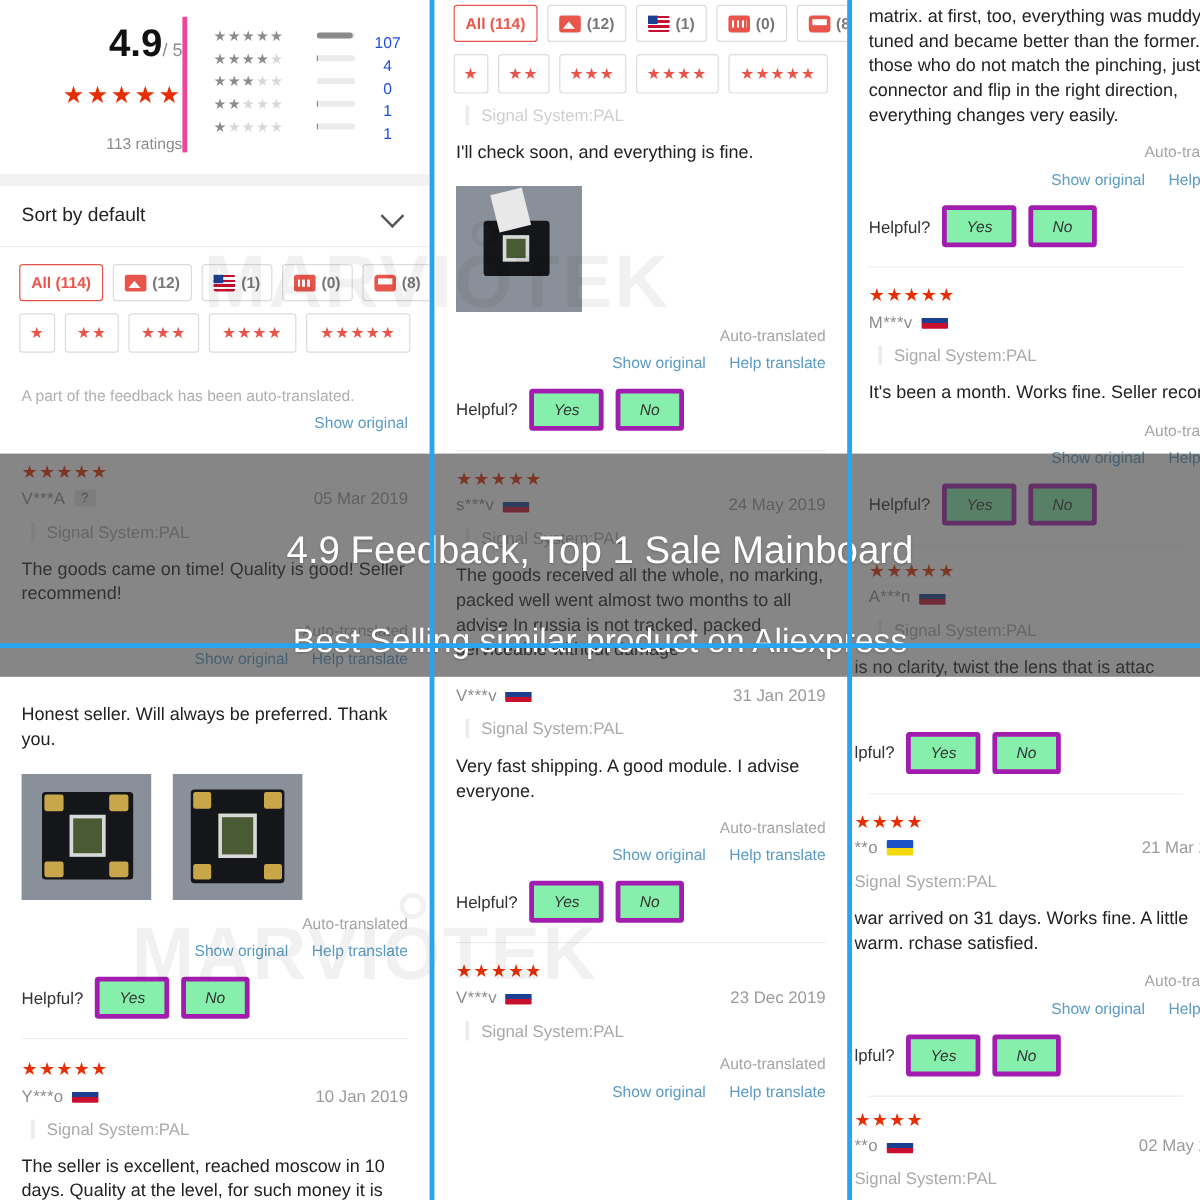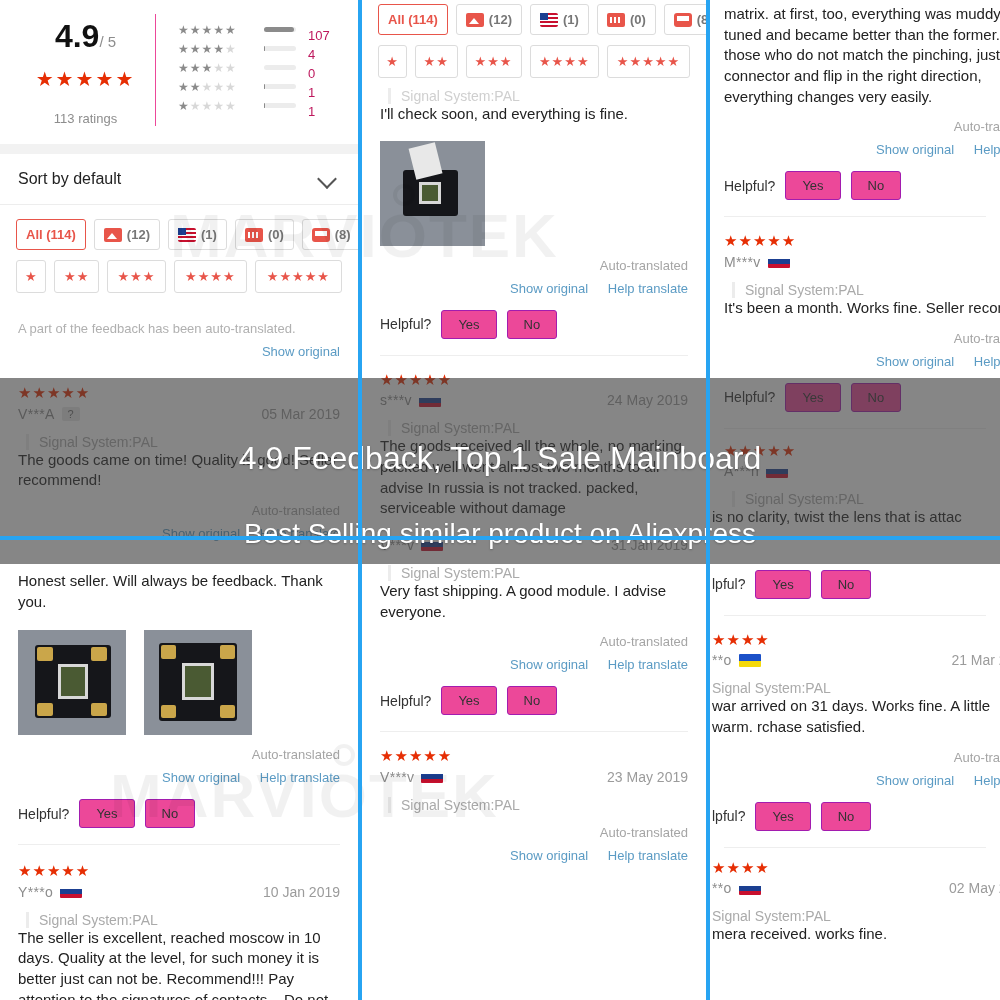--- a/index.html
+++ b/index.html
@@ -37,47 +37,47 @@
   .flag-ru { background: linear-gradient(to bottom, #fff 0 33%, #1b3f91 33% 66%, #c8102e 66% 100%); }
   .flag-ua { background: linear-gradient(to bottom, #1b50c8 0 50%, #f5d90a 50% 100%); }
   .flag-us { background:
       repeating-linear-gradient(to bottom, #c8102e 0 2px, #fff 2px 4px);
       position: relative; }
   .flag-us::before { content:""; position:absolute; left:0; top:0; width:45%; height:55%; background:#1b3f91; }
   .qmark { display:inline-block; background:#e7e7e7; color:#6f6f6f; font-size:11px;
            padding:1px 6px; border-radius:2px; }
   .spec { margin-top: 12px; margin-left: 8px; padding-left: 10px; border-left: 3px solid #ececec;
           color: #aaaaaa; font-size: 14px; }
-  .body { color: #222; font-size: 15px; line-height: 1.38; }
+  .body { margin-top: 14px; color: #222; font-size: 15px; line-height: 1.38; }
   .auto { margin-top: 12px; text-align: right; color: #a5a5a5; font-size: 13px; }
   .links { margin-top: 8px; text-align: right; color: #5b9bc4; font-size: 13px; }
   .links span { margin-left: 16px; text-align: right; }
   .helpful { margin-top: 14px; display: flex; align-items: center; gap: 10px; font-size: 14px; color:#333; }
-  .hbtn { border: 1px solid #a21caf; background: #ec4899; color: #333; font-size: 13px;
-          padding: 6px 16px; border-radius: 3px; }
+  .hbtn { border: 4px solid #a21caf; background: #86efac; color: #333; font-size: 13px;
+          padding: 6px 16px; border-radius: 3px; font-style: italic; }
   .rule { margin-top: 16px; border-top: 1px solid #eee; }
   .photo { background: #8a9099; border:0; display:block; position: relative; overflow:hidden; }
   .board { position:absolute; background:#15161a; border-radius:3px; }
   .board::after{ content:""; position:absolute; inset:26% 30%; background:#4a5a33; border:3px solid #d8d8d8;}
   .pin { position:absolute; width:14%; height:13%; background:#caa64a; border-radius:2px; }
 
   
   .summary { display: flex; padding: 14px 16px 18px 16px; }
-  .sum-left { width: 140px; text-align: center; border-right: 1px solid #ec4899; padding-top: 4px; }
+  .sum-left { width: 140px; text-align: right; border-right: 4px solid #ec4899; padding-top: 4px; }
   .sum-score { font-size: 32px; font-weight: bold; color: #111; }
   .sum-score small { font-size: 15px; font-weight: normal; color: #8d8d8d; }
   .sum-stars { color: #e62e04; font-size: 20px; letter-spacing: 2px; margin-top: 12px; }
   .sum-count { color: #8d8d8d; font-size: 13px; margin-top: 20px; }
   .sum-right { flex: 1; padding: 6px 4px 0 22px; }
   .bar-row { display: flex; align-items: center; height: 19px; }
   .bar-stars { width: 74px; font-size: 12px; letter-spacing: 1px; color: #d8d8d8; position: relative;}
   .bar-stars i { color: #8b8b8b; font-style: normal; }
   .bar-track { flex: 1; height: 5px; background: #ececec; border-radius: 3px; margin: 0 12px; position: relative; }
   .bar-fill { position: absolute; left:0; top:0; height: 5px; background: #8b8b8b; border-radius: 3px; }
-  .bar-num { width: 30px; text-align: left; color: #be185d; font-size: 13px; margin-top: 12px; }
+  .bar-num { width: 30px; text-align: center; color: #1d4ed8; font-size: 13px; margin-top: 12px; }
   .graybar { height: 10px; background: #f2f2f2; }
 
   
   .sortrow { display:flex; align-items:center; justify-content: space-between;
              padding: 16px 18px; border-bottom: 1px solid #ededed; }
   .sorttext { font-size: 16px; color: #222; }
   .chev { width: 14px; height: 14px; border-right: 2px solid #555; border-bottom: 2px solid #555;
           transform: rotate(45deg); margin-right: 6px; }
 
   
@@ -223,21 +223,21 @@
       <div class="spec">Signal System:PAL</div>
       <div class="body">The goods came on time! Quality is good! Seller recommend!</div>
       <div class="auto">Auto-translated</div>
       <div class="links">
         <span>Show original</span>
         <span>Help translate</span>
       </div>
     </div>
 
     <div class="pad" style="margin-top:30px;">
-      <div class="body" style="margin-top:0">Honest seller. Will always be feedback. Thank you.</div>
+      <div class="body" style="margin-top:0">Honest seller. Will always be preferred. Thank you.</div>
       <div style="display:flex; gap:18px; margin-top:18px;">
         <div class="photo" style="width:108px;height:105px;">
           <div class="board" style="left:16%;top:14%;width:70%;height:70%;"></div>
           <div class="pin" style="left:18%;top:16%;"></div>
             <div class="pin" style="right:18%;top:16%;"></div>
           <div class="pin" style="left:18%;bottom:18%;"></div>
             <div class="pin" style="right:18%;bottom:18%;"></div>
         </div>
         <div class="photo" style="width:108px;height:105px;">
           <div class="board" style="left:14%;top:12%;width:72%;height:74%;"></div>
@@ -363,21 +363,21 @@
       <div class="rule"></div>
     </div>
 
     <div class="pad" style="margin-top:16px;">
       <div class="stars">★★★★★</div>
       <div class="userrow">
         <div class="uname">
           <span>V***v</span>
           <span class="flag flag-ru"></span>
         </div>
-        <div class="udate">23 May 2019</div>
+        <div class="udate">23 Dec 2019</div>
       </div>
       <div class="spec">Signal System:PAL</div>
       <div class="auto">Auto-translated</div>
       <div class="links">
         <span>Show original</span>
         <span>Help translate</span>
       </div>
     </div>
   </div>
 

